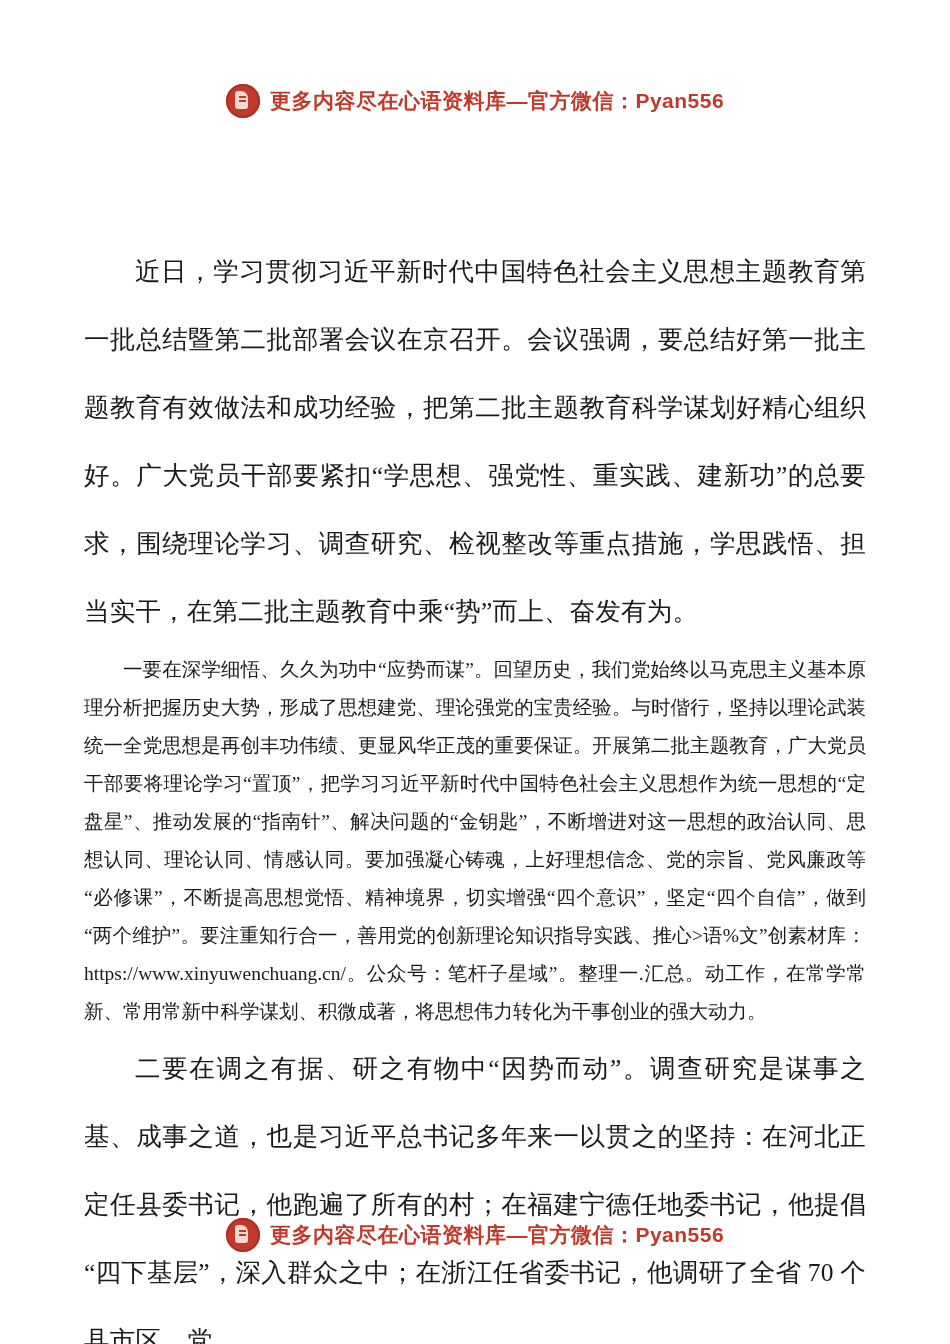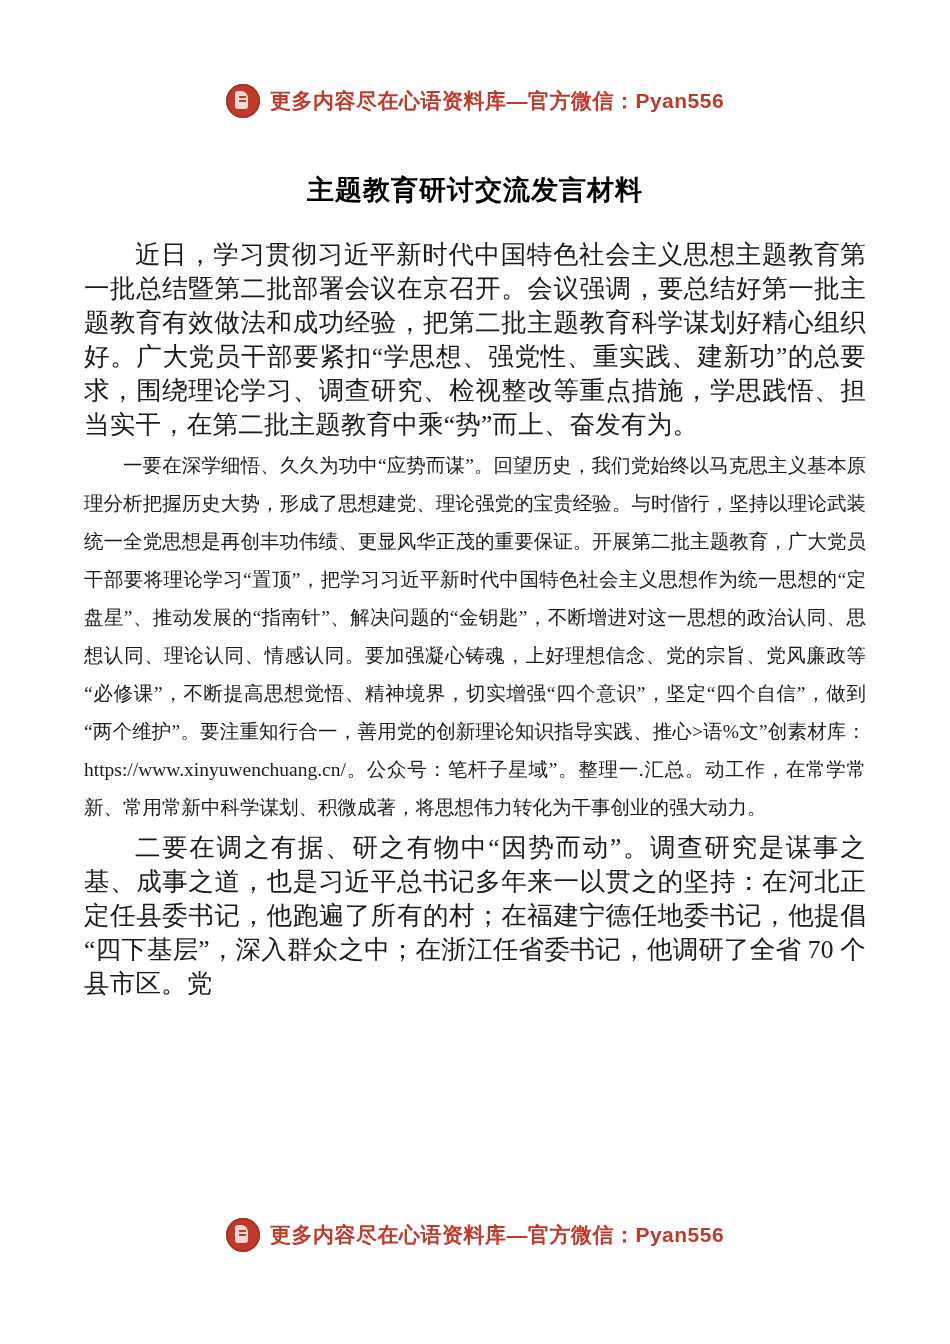--- a/index.html
+++ b/index.html
@@ -104,21 +104,21 @@
     width: 782px;
   }
 
   p {
     margin: 0;
     text-align: justify;
     text-justify: inter-ideograph;
   }
   .p-large {
     font-size: 25.5px;
-    line-height: 34px;
+    line-height: 68px;
     text-indent: 2em;
     letter-spacing: 0.2px;
   }
   .p-small {
     font-size: 19.5px;
     line-height: 38px;
     text-indent: 2em;
     letter-spacing: 0px;
   }
   .gap-small { margin-top: 5px; }
@@ -129,21 +129,20 @@
 
 <div class="page">
 
   <div class="banner banner-top">
     <span class="banner-logo"></span>
     <span class="banner-text">
       <span>更多内容尽在心语资料库—</span><span class="wechat">官方微信：</span><span class="wechat">Pyan556</span>
     </span>
   </div>
 
-  <div class="doc-title">主题教育研讨交流发言材料</div>
 
   <div class="body-wrap">
     <p class="p-large">近日，学习贯彻习近平新时代中国特色社会主义思想主题教育第一批总结暨第二批部署会议在京召开。会议强调，要总结好第一批主题教育有效做法和成功经验，把第二批主题教育科学谋划好精心组织好。广大党员干部要紧扣“学思想、强党性、重实践、建新功”的总要求，围绕理论学习、调查研究、检视整改等重点措施，学思践悟、担当实干，在第二批主题教育中乘“势”而上、奋发有为。</p>
     <p class="p-small gap-small">一要在深学细悟、久久为功中“应势而谋”。回望历史，我们党始终以马克思主义基本原理分析把握历史大势，形成了思想建党、理论强党的宝贵经验。与时偕行，坚持以理论武装统一全党思想是再创丰功伟绩、更显风华正茂的重要保证。开展第二批主题教育，广大党员干部要将理论学习“置顶”，把学习习近平新时代中国特色社会主义思想作为统一思想的“定盘星”、推动发展的“指南针”、解决问题的“金钥匙”，不断增进对这一思想的政治认同、思想认同、理论认同、情感认同。要加强凝心铸魂，上好理想信念、党的宗旨、党风廉政等“必修课”，不断提高思想觉悟、精神境界，切实增强“四个意识”，坚定“四个自信”，做到“两个维护”。要注重知行合一，善用党的创新理论知识指导实践、推心&gt;语%文”创素材库：https://www.xinyuwenchuang.cn/。公众号：笔杆子星域”。整理一.汇总。动工作，在常学常新、常用常新中科学谋划、积微成著，将思想伟力转化为干事创业的强大动力。</p>
     <p class="p-large gap-large">二要在调之有据、研之有物中“因势而动”。调查研究是谋事之基、成事之道，也是习近平总书记多年来一以贯之的坚持：在河北正定任县委书记，他跑遍了所有的村；在福建宁德任地委书记，他提倡“四下基层”，深入群众之中；在浙江任省委书记，他调研了全省 70 个县市区。党</p>
   </div>
 
   <div class="banner banner-bottom">
     <span class="banner-logo"></span>
     <span class="banner-text">

